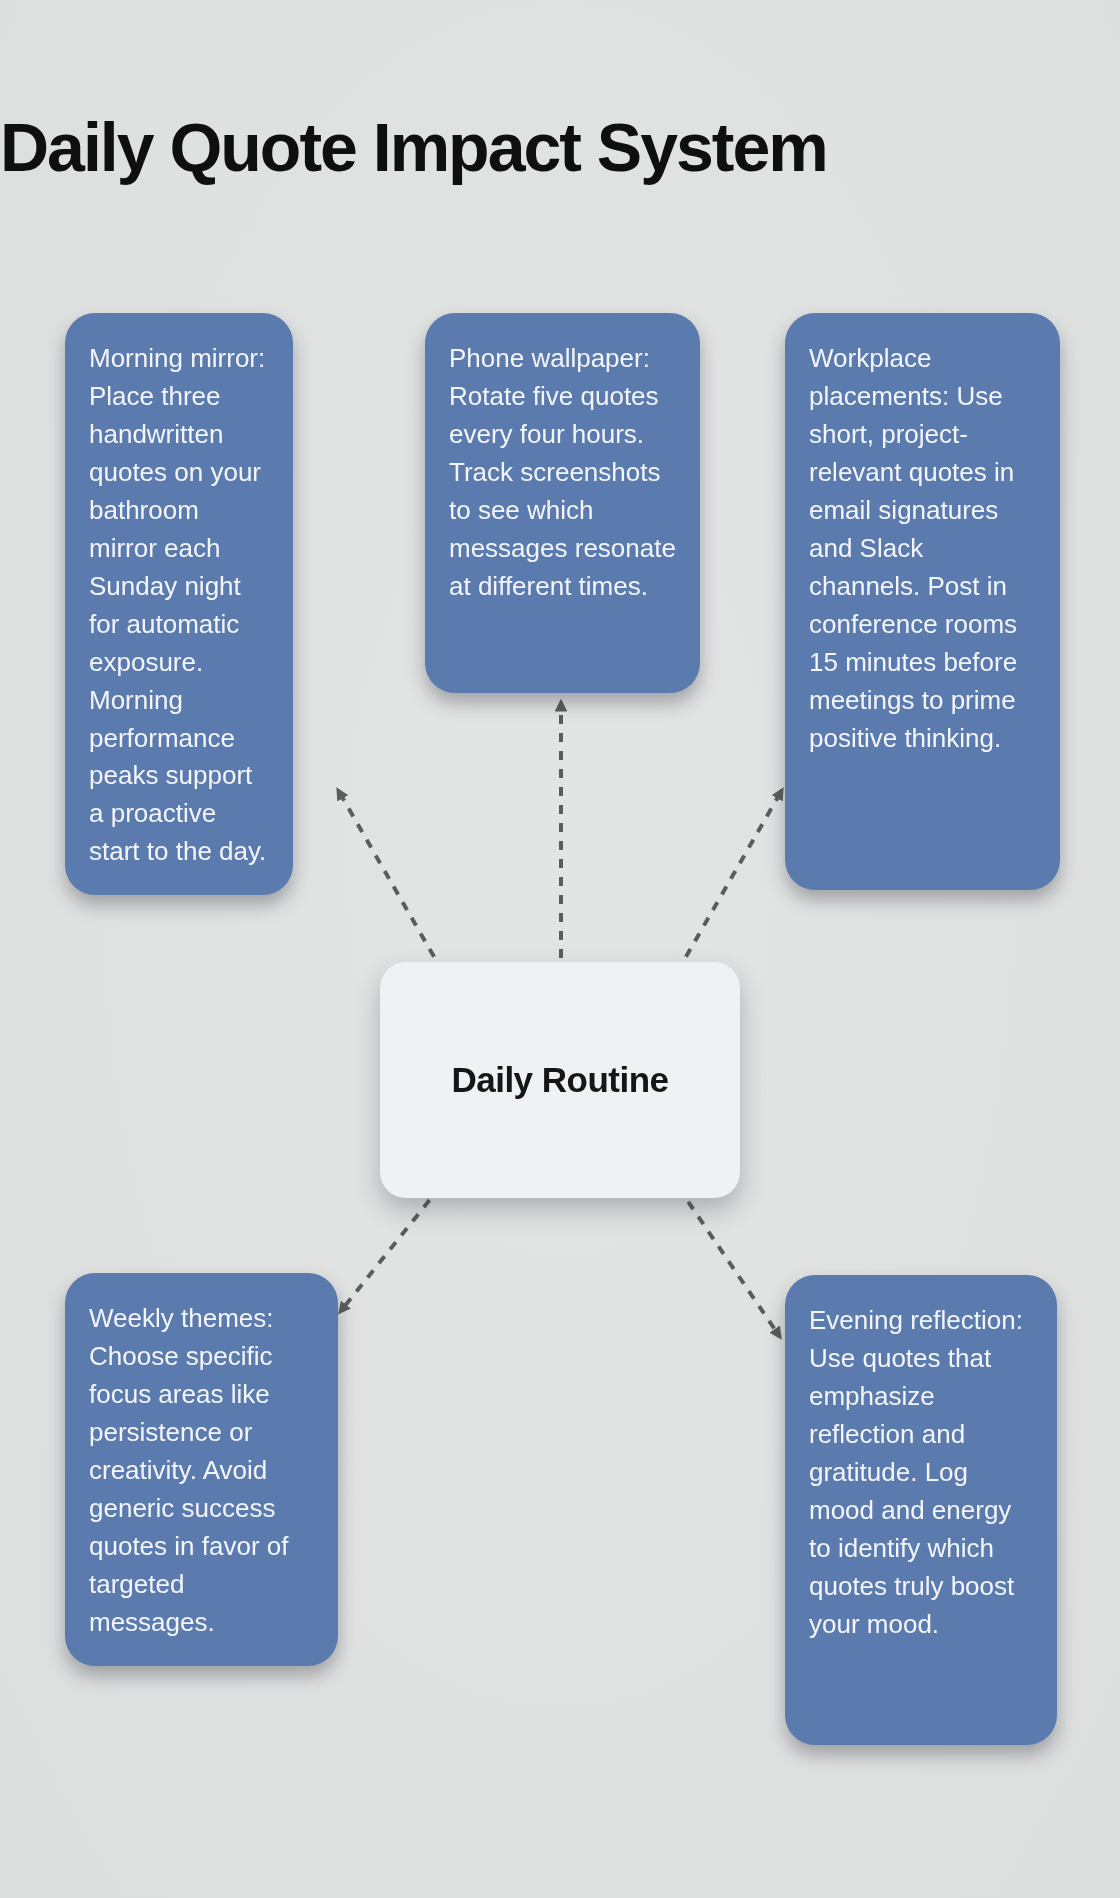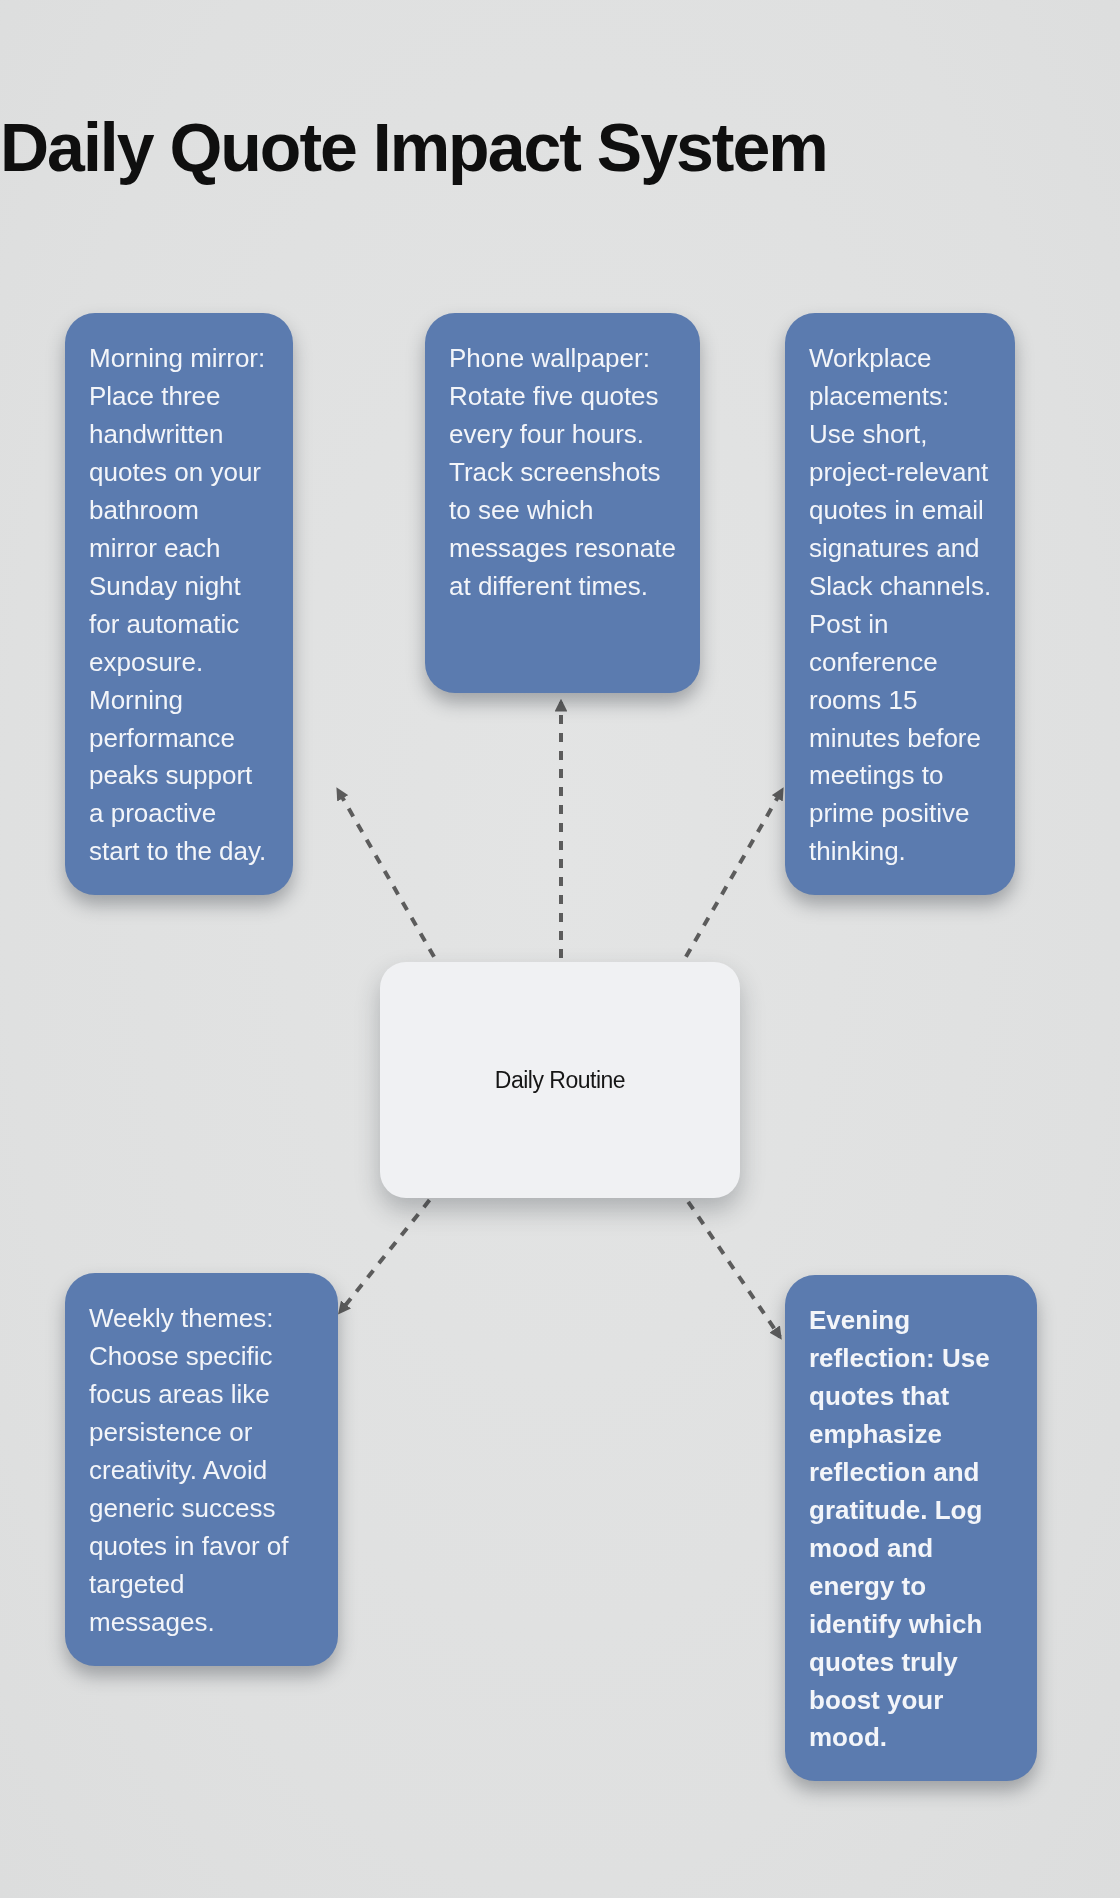--- a/index.html
+++ b/index.html
@@ -41,34 +41,34 @@
     color:var(--node-text);
     border-radius:30px;
     padding:27px 23px 24px 24px;
     font-size:26px;
     line-height:1.46;
     box-shadow:0 10px 18px rgba(40,45,55,0.35);
   }
   .node p{margin:0;}
   .node-tl{left:65px;  top:313px;  width:228px; min-height:577px;}
   .node-tm{left:425px; top:313px;  width:275px; min-height:380px;}
-  .node-tr{left:785px; top:313px;  width:230px; min-height:577px;}
+  .node-tr{left:785px; top:313px;  width:275px; min-height:577px;}
   .node-bl{left:65px;  top:1273px; width:273px; min-height:383px;}
-  .node-br{left:785px; top:1275px; width:252px; min-height:470px;font-weight:bold;}
+  .node-br{left:785px; top:1275px; width:272px; min-height:470px;}
   .center-node{
     position:absolute;
     left:380px;top:962px;width:360px;height:236px;
     background:var(--center-fill);
     border-radius:26px;
     box-shadow:0 12px 24px rgba(40,45,55,0.28);
     display:flex;align-items:center;justify-content:center;
   }
   .center-node span{
-    font-size:23px;
-    font-weight:400;
+    font-size:35px;
+    font-weight:700;
     color:var(--center-text);
     letter-spacing:-0.5px;
   }
 </style>
 </head>
 <body>
 
 <div class="canvas">
 
   <h1 class="title">Daily Quote Impact System</h1>

